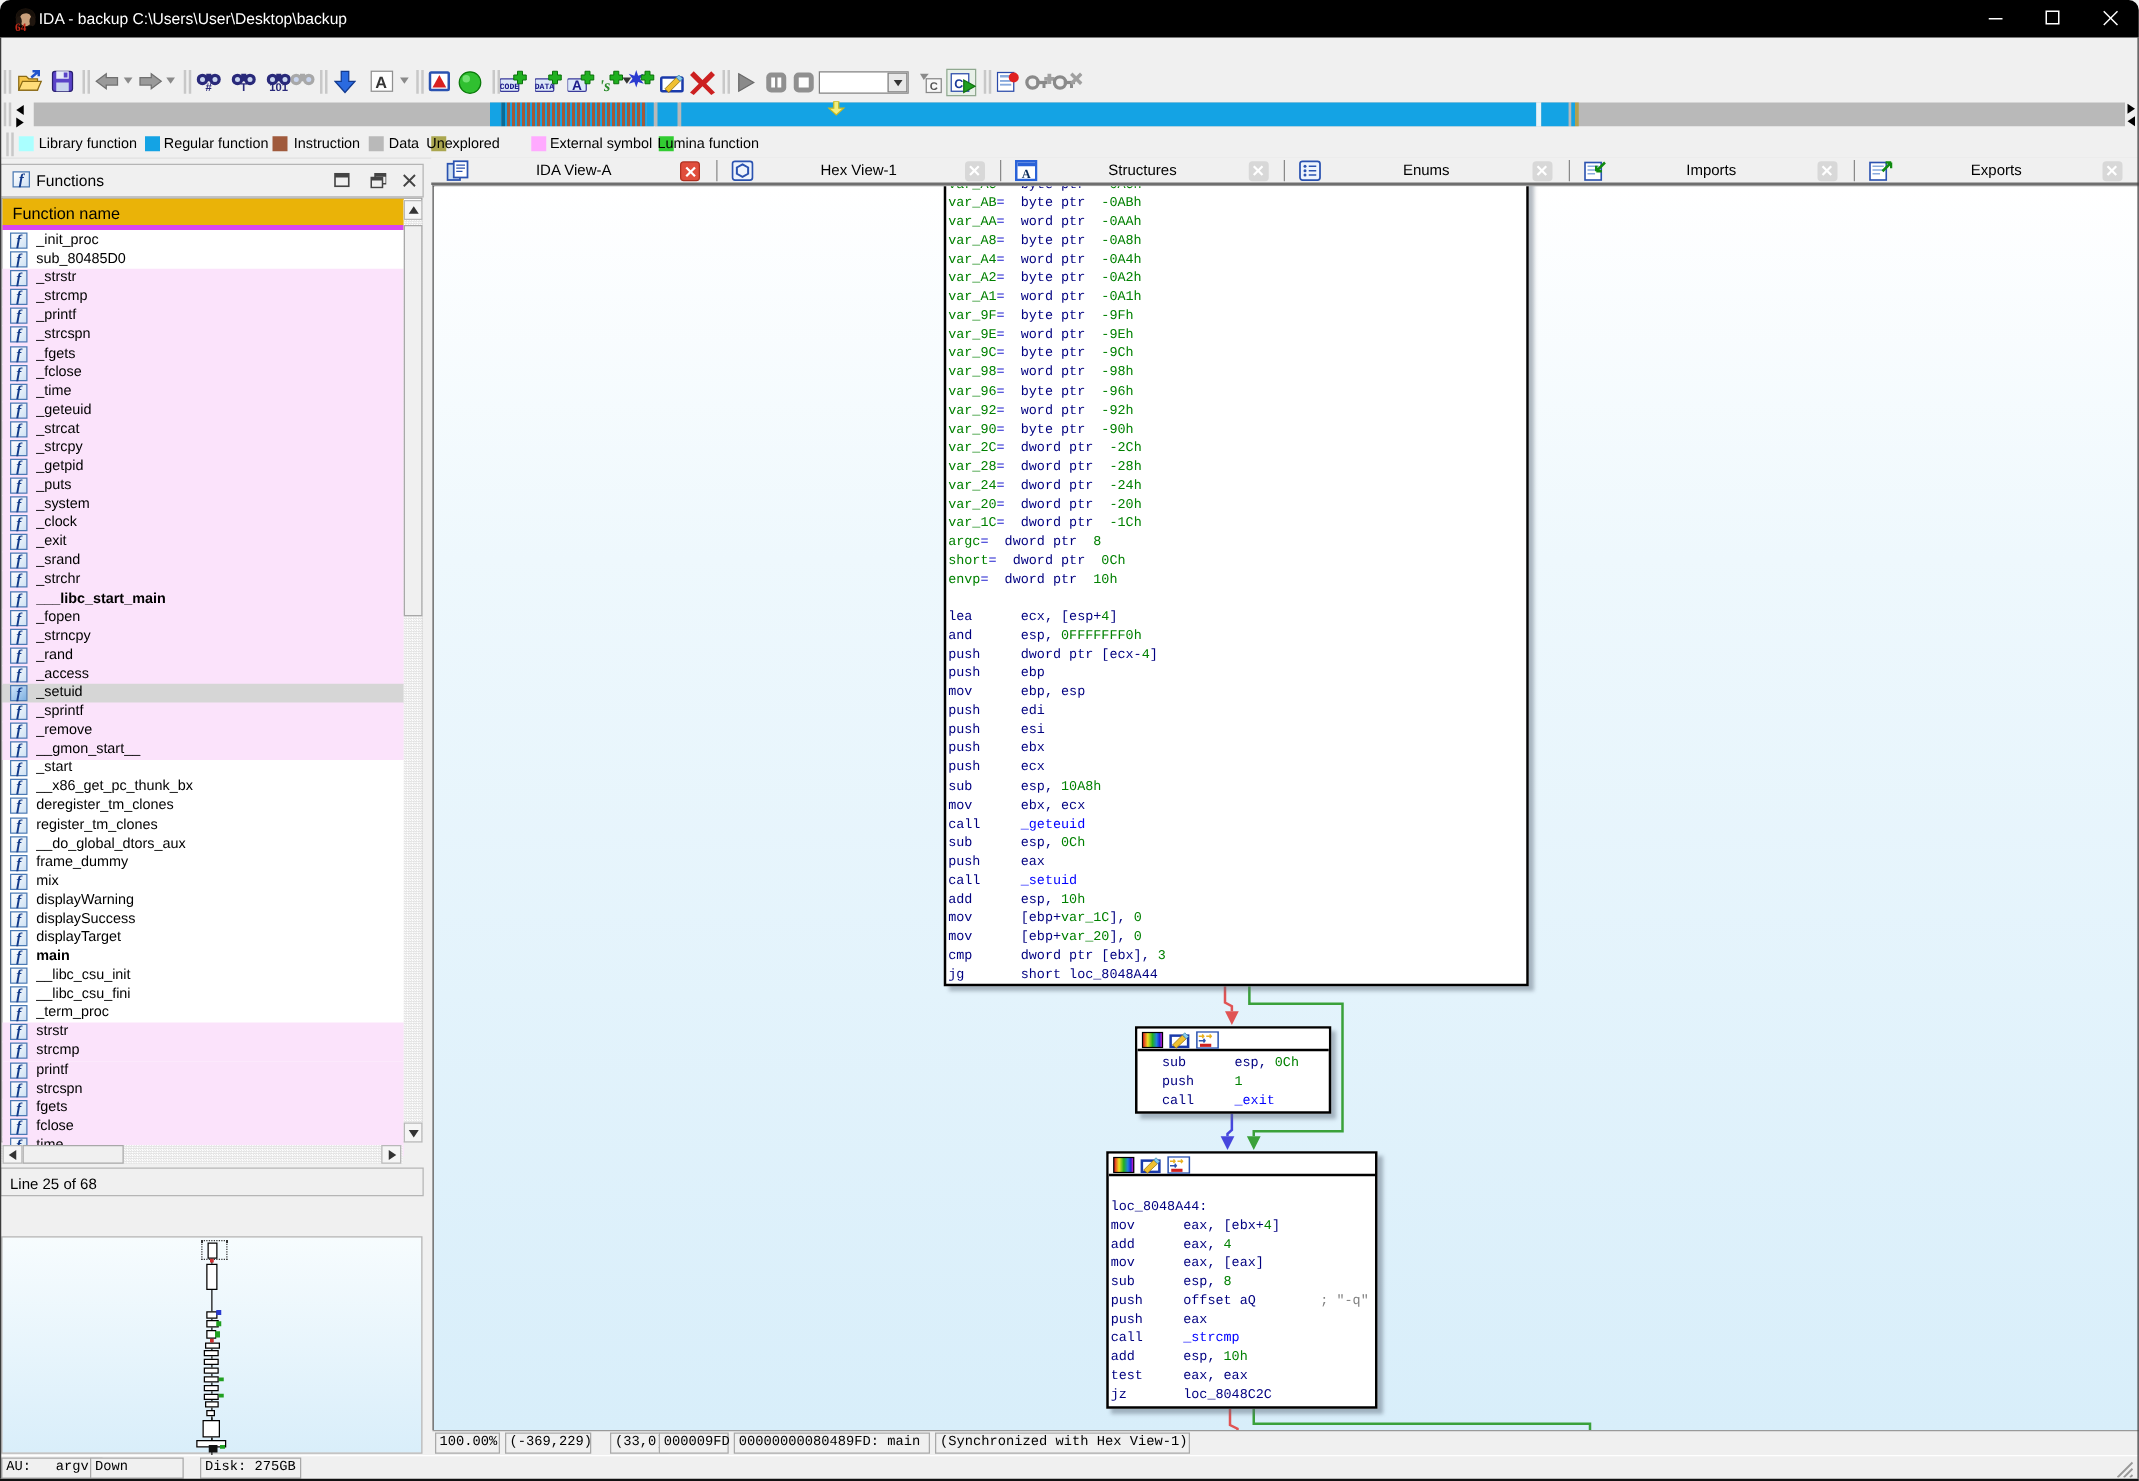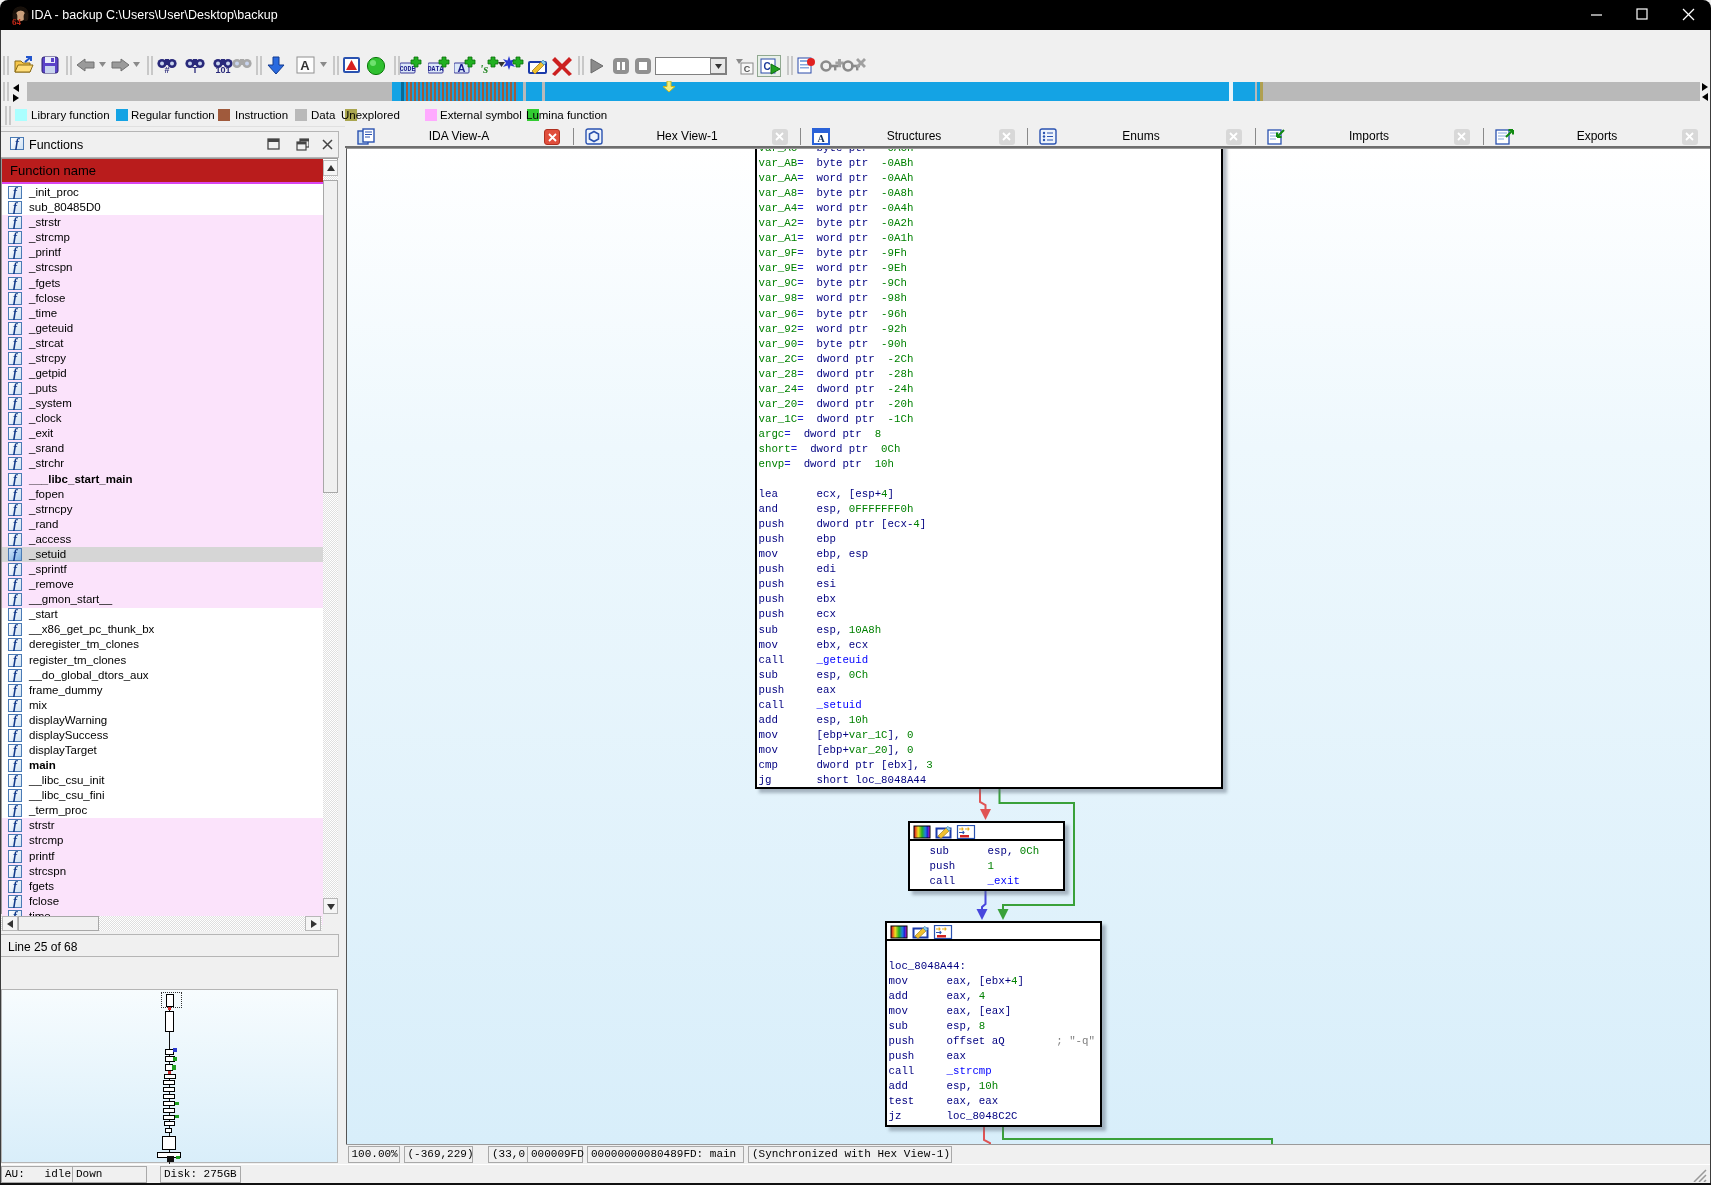--- a/index.html
+++ b/index.html
@@ -23,21 +23,21 @@
 
 #legend{left:0;top:103px;width:1711px;height:24px;background:#f0f0f0;border-bottom:1px solid #e0e0e0;}
 .lsq{position:absolute;top:6px;width:12px;height:12px;}
 .lbl{position:absolute;top:6px;font-size:11.5px;color:#000;}
 
 #ldock{left:0;top:128px;width:345px;height:1036px;background:#f0f0f0;}
 .ptitle{position:absolute;left:0;width:339px;height:26px;background:#f0f0f0;border:1px solid #b5b5b5;}
 .ptitle .cap{position:absolute;left:28px;top:6px;font-size:12.5px;color:#000;}
 .wbtn{position:absolute;top:6px;width:13px;height:13px;}
 #flist{position:absolute;left:1px;top:30px;width:337px;height:756px;background:#fff;border:1px solid #9a9a9a;}
-#fhead{position:absolute;left:0;top:0;width:321px;height:25px;background:#b91c1c;border-bottom:2px solid #d946ef;}
+#fhead{position:absolute;left:0;top:0;width:321px;height:25px;background:#eab308;border-bottom:4px solid #d946ef;}
 #fhead span{position:absolute;left:8px;top:4px;font-size:13px;}
 .frow{position:absolute;left:0;width:321px;height:16px;font-size:11.5px;color:#000;}
 .frow .nm{position:absolute;left:27px;top:1px;}
 .frow.p{background:#fbe3fb}
 .frow.sel{background:#d6d6d6}
 .fic{position:absolute;left:6px;top:1px;width:14px;height:13px;border:1px solid #4a7ab4;
  background:linear-gradient(135deg,#ffffff,#cfe2f4);font-family:"Liberation Serif",serif;
  font-style:italic;font-weight:bold;font-size:12px;color:#123a8a;text-align:center;line-height:11px;}
 .fic.s{background:linear-gradient(135deg,#cfe4fa,#7fb2e2)}
 
@@ -777,21 +777,21 @@
     </div>
     <div id="gstatus" class="abs">
       <div class="scell" style="left:1.5px;width:52px">100.00%</div>
       <div class="scell" style="left:57.5px;width:69px">(-369,229)</div>
       <div class="scell" style="left:142px;width:47px">(33,0)</div>
       <div class="scell" style="left:181px;width:56px">000009FD</div>
       <div class="scell" style="left:241px;width:157px">00000000080489FD: main</div>
       <div class="scell" style="left:402px;width:204px">(Synchronized with Hex View-1)</div>
     </div>
     <div id="statusbar" class="abs">
-      <div class="bcell" style="left:1px;width:81px">AU:   idle</div>
+      <div class="bcell" style="left:1px;width:81px">AU:   argv</div>
       <div class="bcell" style="left:72px;width:75px">Down</div>
       <div class="bcell" style="left:160px;width:81px">Disk: 275GB</div>
       <svg class="abs" style="left:1692px;top:3px" width="16" height="14">
 <path d="M14 2 L2 14 M14 7 L7 14 M14 12 L12 14" stroke="#999" stroke-width="1.5"></path>
 </svg>
     </div>
     <div id="blackstrip" class="abs"></div>
     <div class="abs" style="left:0;top:30px;width:1px;height:1153px;background:#3c3c3c"></div>
     <div class="abs" style="left:1710px;top:30px;width:1px;height:1153px;background:#3c3c3c"></div>
   </div>

